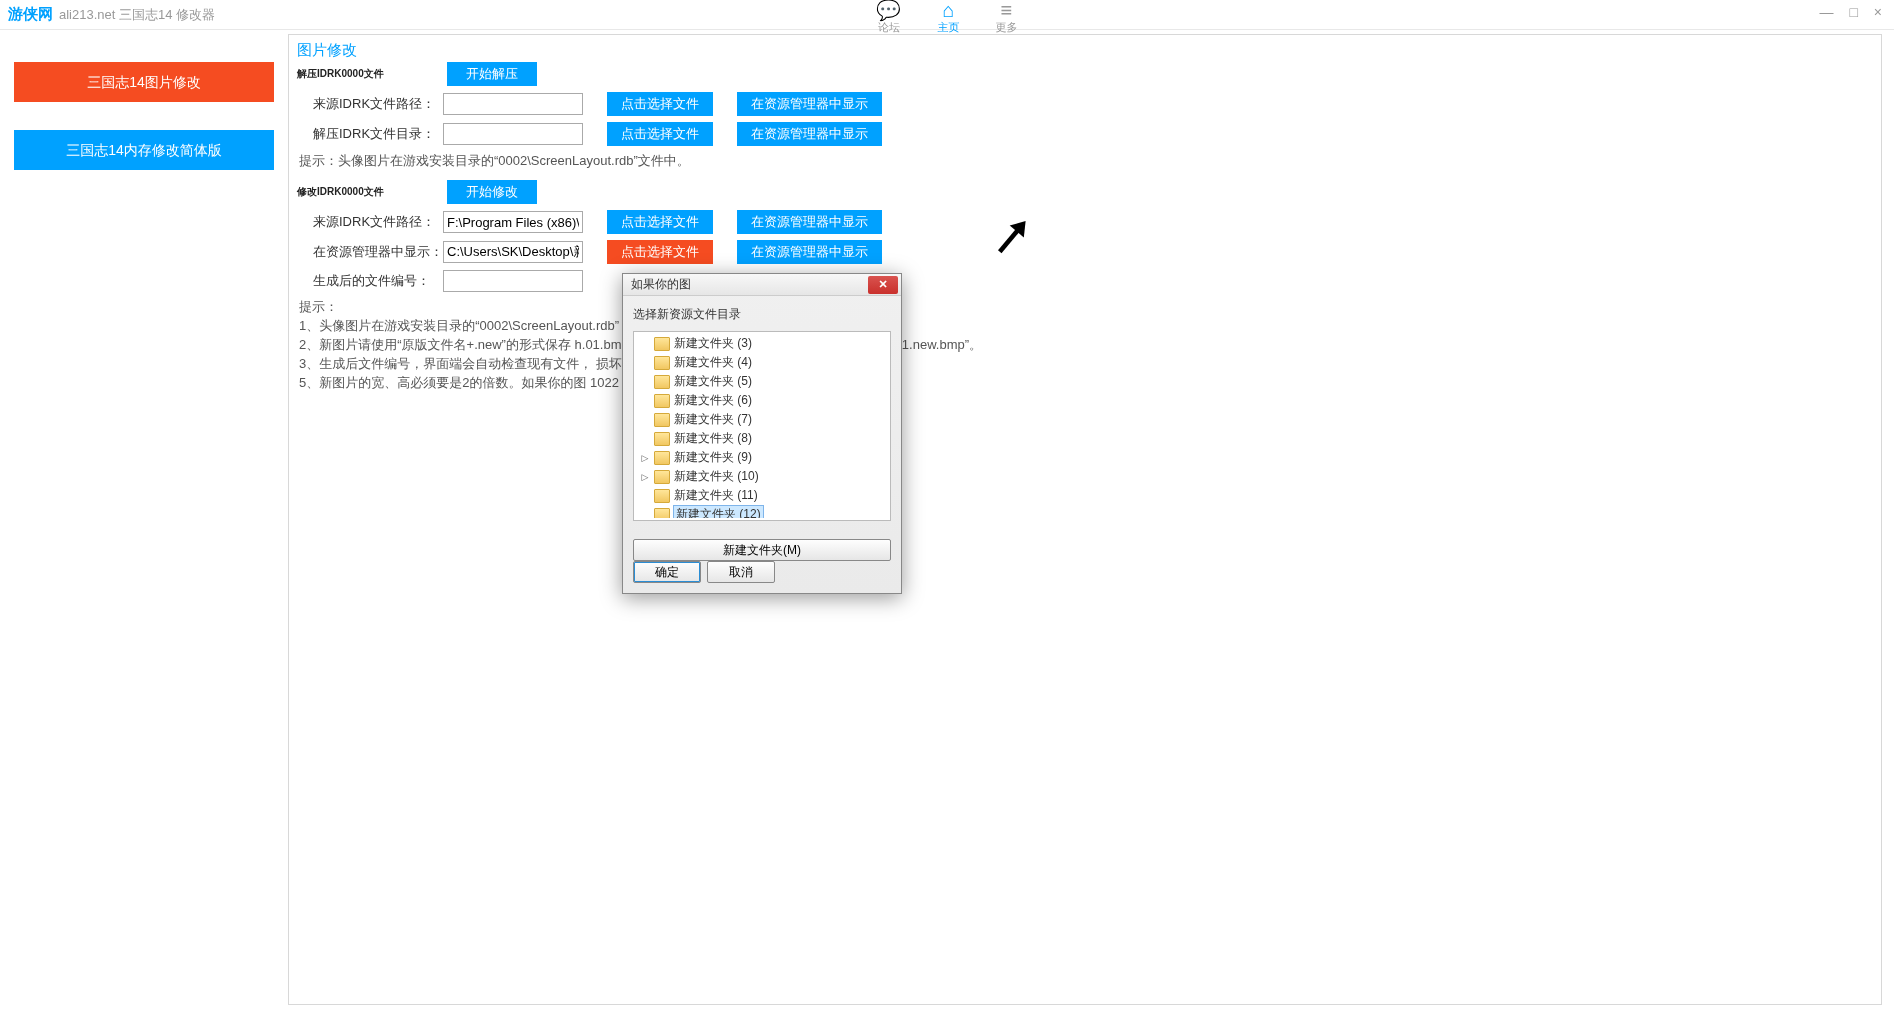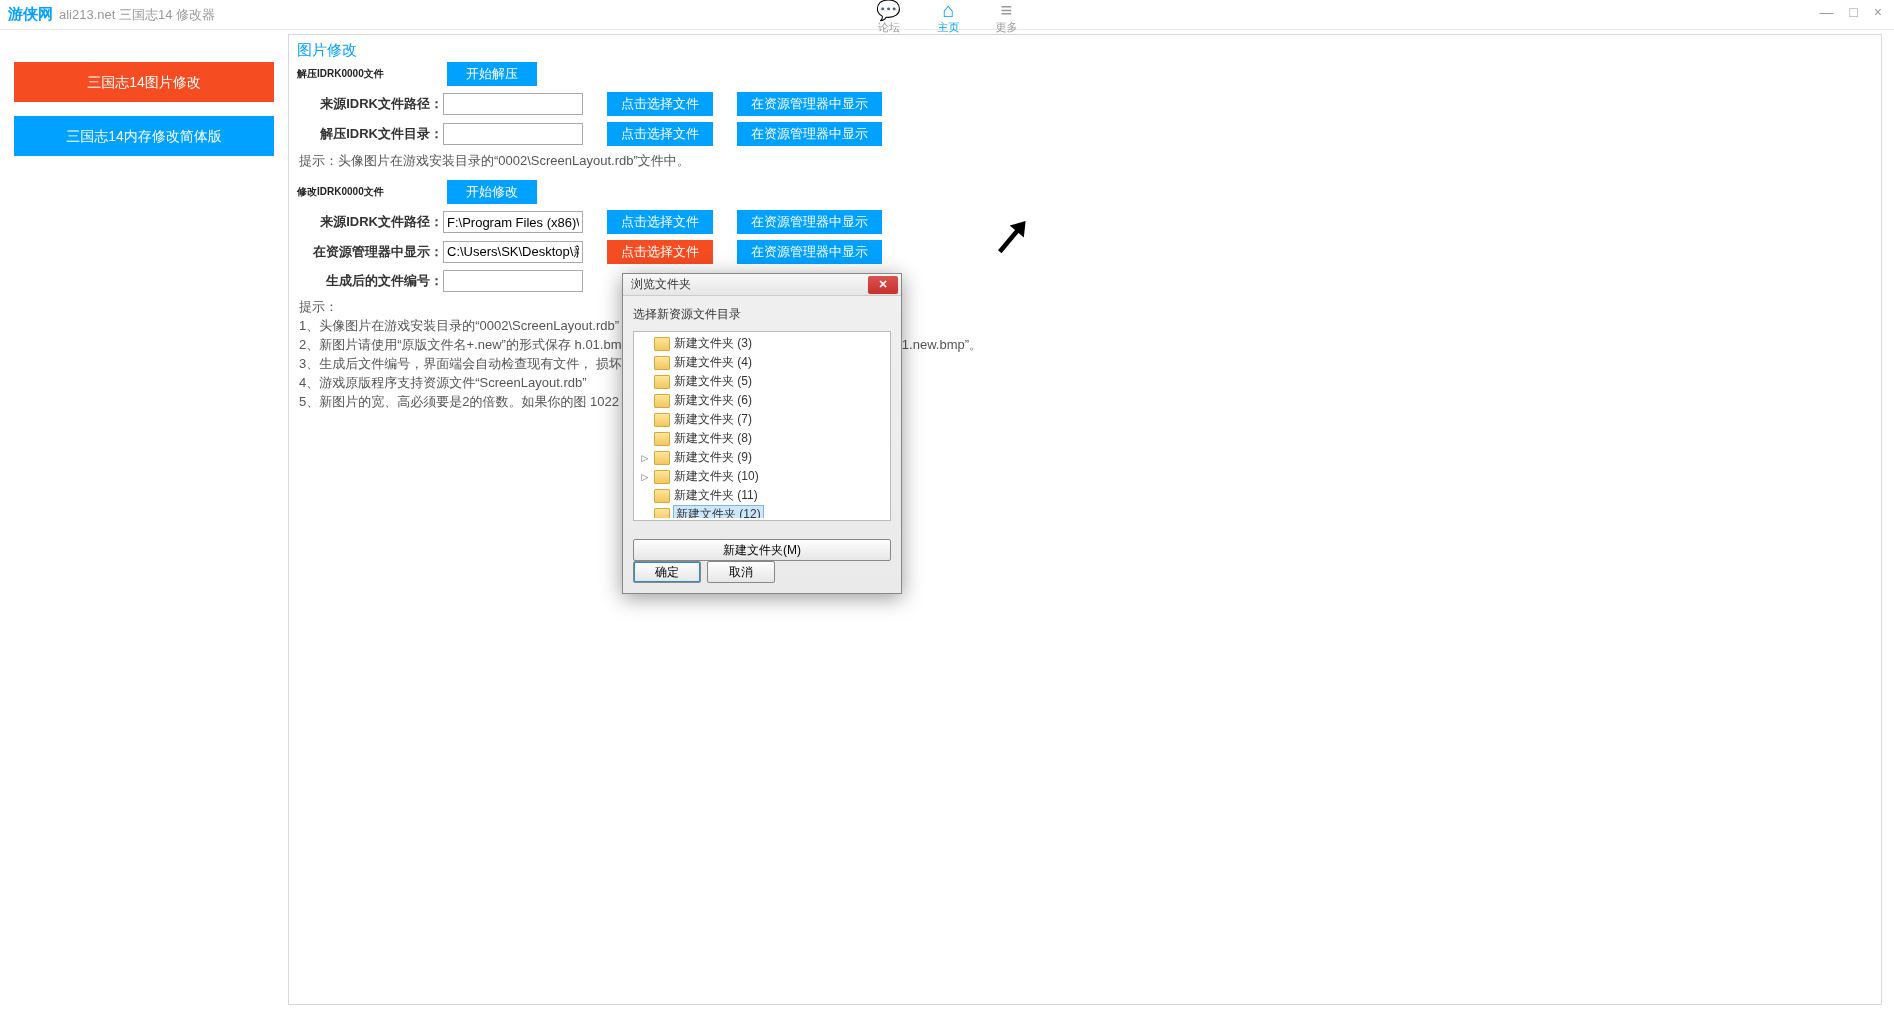--- a/index.html
+++ b/index.html
@@ -12,30 +12,30 @@
 .titlebar .win-controls { position: absolute; right: 6px; top: 4px; color: #999; font-size: 14px; letter-spacing: 6px; }
 
 
 .topnav { height: 30px; display: flex; justify-content: center; align-items: flex-start; gap: 36px; position: absolute; top: 0; left: 0; right: 0; margin: auto; width: 200px; }
 .topnav .navitem { text-align: center; font-size: 11px; color: #999; cursor: pointer; }
 .topnav .navitem.active { color: #00a1ff; }
 .topnav .navitem .icon { font-size: 20px; line-height: 20px; }
 
 
 .main { display: flex; height: calc(100% - 30px); }
-.sidebar { width: 288px; padding: 32px 14px; display: flex; flex-direction: column; gap: 14px; }
+.sidebar { width: 288px; padding: 32px 14px; display: flex; flex-direction: column; gap: 28px; }
 .sidebtn { display: block; width: 260px; height: 40px; line-height: 40px; text-align: center; color: #fff; font-size: 14px; cursor: pointer; }
 .sidebtn.orange { background: #f54c21; }
 .sidebtn.blue { background: #00a1ff; }
 
 .content { flex: 1; border: 1px solid #d8d8d8; margin: 4px 12px 12px 0; padding: 4px 8px; position: relative; }
 .sec-title { color: #00a1ff; font-size: 15px; margin: 2px 0 2px 0; }
 .sec-sub { color: #222; font-size: 10px; font-weight: bold; display: inline-block; width: 150px; }
 .row { display: flex; align-items: center; margin: 2px 0 6px 0; }
-.lbl { width: 130px; text-align: right; color: #333; font-size: 13px; margin-left: 16px; font-weight: bold; }
+.lbl { width: 130px; color: #333; font-size: 13px; margin-left: 16px; }
 .txt { width: 140px; height: 22px; border: 1px solid #aaa; padding: 0 3px; font-size: 13px; }
 .btn { height: 24px; min-width: 90px; padding: 0 14px; color: #fff; border: none; font-size: 13px; cursor: pointer; text-align: center; line-height: 24px; }
 .btn.blue { background: #00a1ff; }
 .btn.orange { background: #f54c21; }
 .tips { color: #555; font-size: 13px; margin: 2px 0 10px 2px; }
 .tips li { list-style: none; margin: 1px 0; }
 
 
 .arrow { position: absolute; left: 700px; top: 180px; transform: rotate(-50deg); }
 .arrow svg { width: 46px; height: 46px; }
@@ -136,36 +136,35 @@
     <div class="row">
       <span class="lbl">生成后的文件编号：</span>
       <input class="txt" value="" style="">
     </div>
 
     <ul class="tips">
       <li>提示：</li>
       <li>1、头像图片在游戏安装目录的“0002\ScreenLayout.rdb”</li>
       <li>2、新图片请使用“原版文件名+.new”的形式保存                                                                                                      h.01.bmp”，修改后的新文件请改名为“00000e57.0000h.01.new.bmp”。</li>
       <li>3、生成后文件编号，界面端会自动检查现有文件，                                                                                                      损坏，并且修改前自动保存索引文件*.rdb。</li>
-      <li>4、游戏原版程序支持资源文件“ScreenLayout.rdb”</li>
       <li>5、新图片的宽、高必须要是2的倍数。如果你的图                                                                                                                1022</li>
     </ul>
 
     <div class="arrow">
       <svg viewBox="0 0 40 40">
           <line x1="5" y1="20" x2="30" y2="20" stroke="#000" stroke-width="4"></line>
           <polygon points="28,12 40,20 28,28" fill="#000"></polygon>
         </svg>
     </div>
   </div>
 </div>
 
 <div class="dialog">
   <div class="dlg-titlebar">
-    <span class="dlg-title">浏览文件夹</span>
+    <span class="dlg-title">如果你的图</span>
     <div class="dlg-close">✕</div>
   </div>
   <div class="dlg-body">
     <div class="dlg-msg">选择新资源文件目录</div>
     <div class="tree">
       <div class="tree-inner" id="tree-inner">
           <div class="tree-item">
             <span class="expander"></span>
             <span class="folder"></span>
             <span class="name">新建文件夹 (3)</span>

